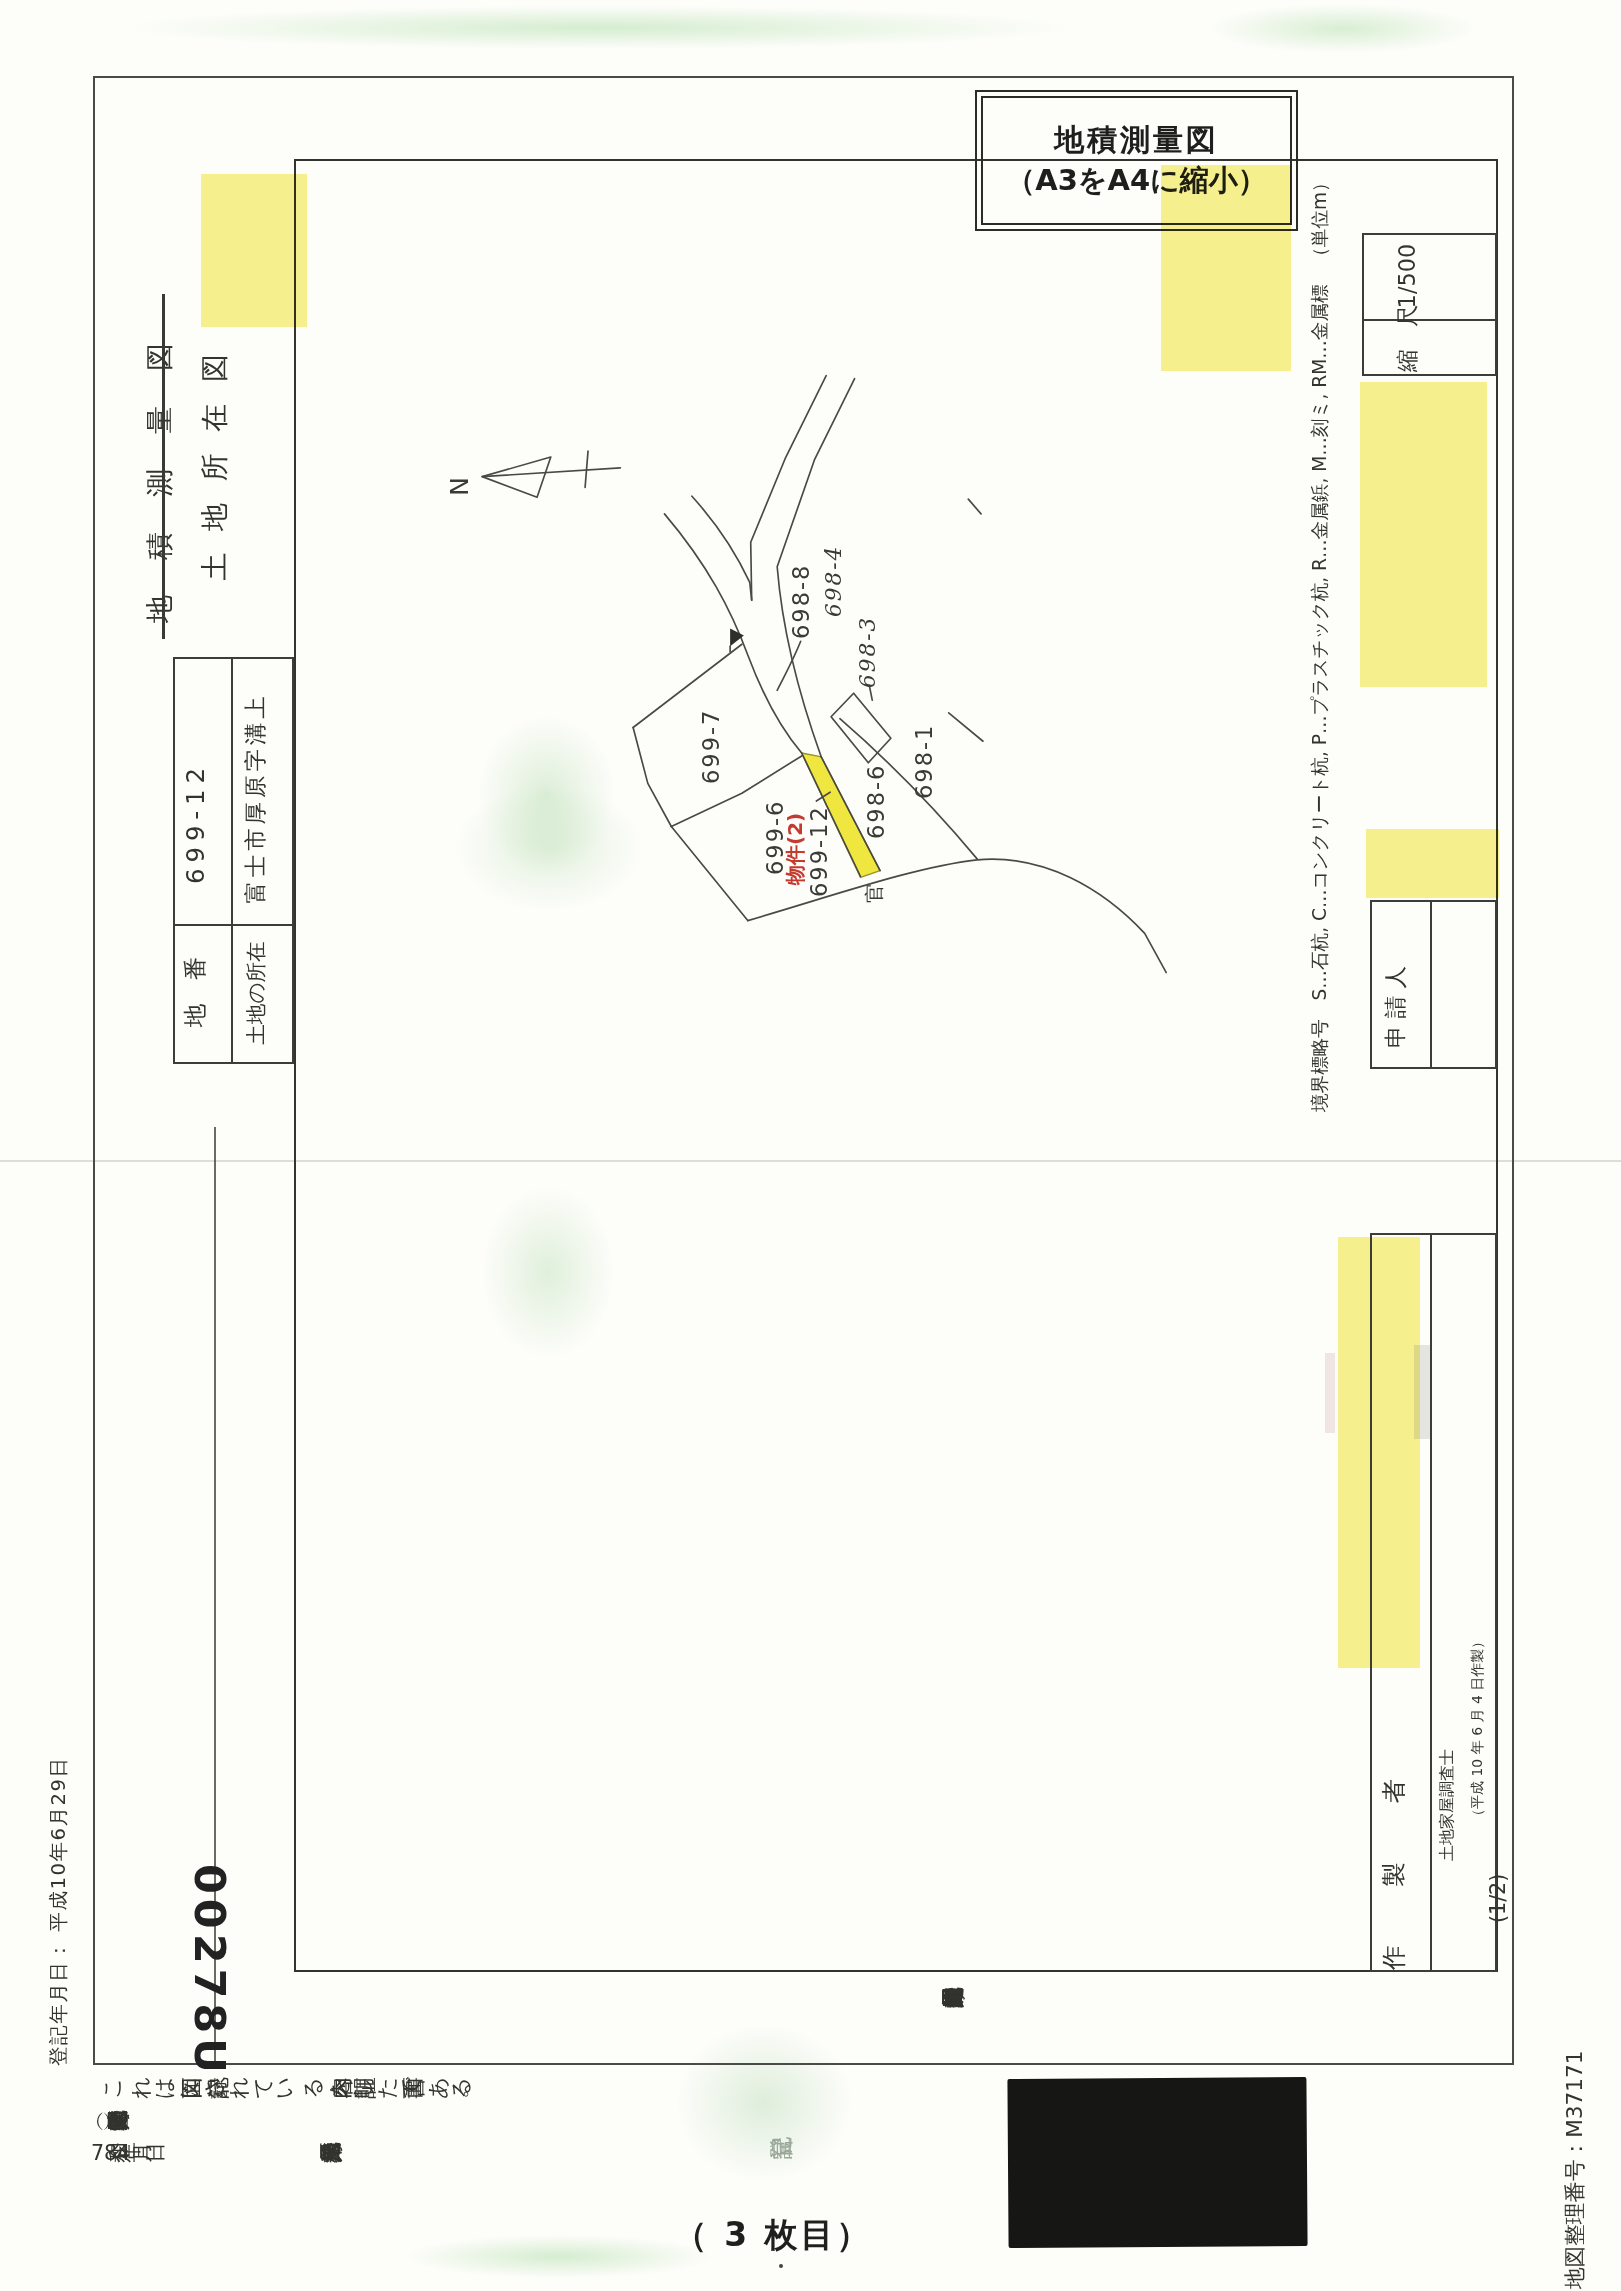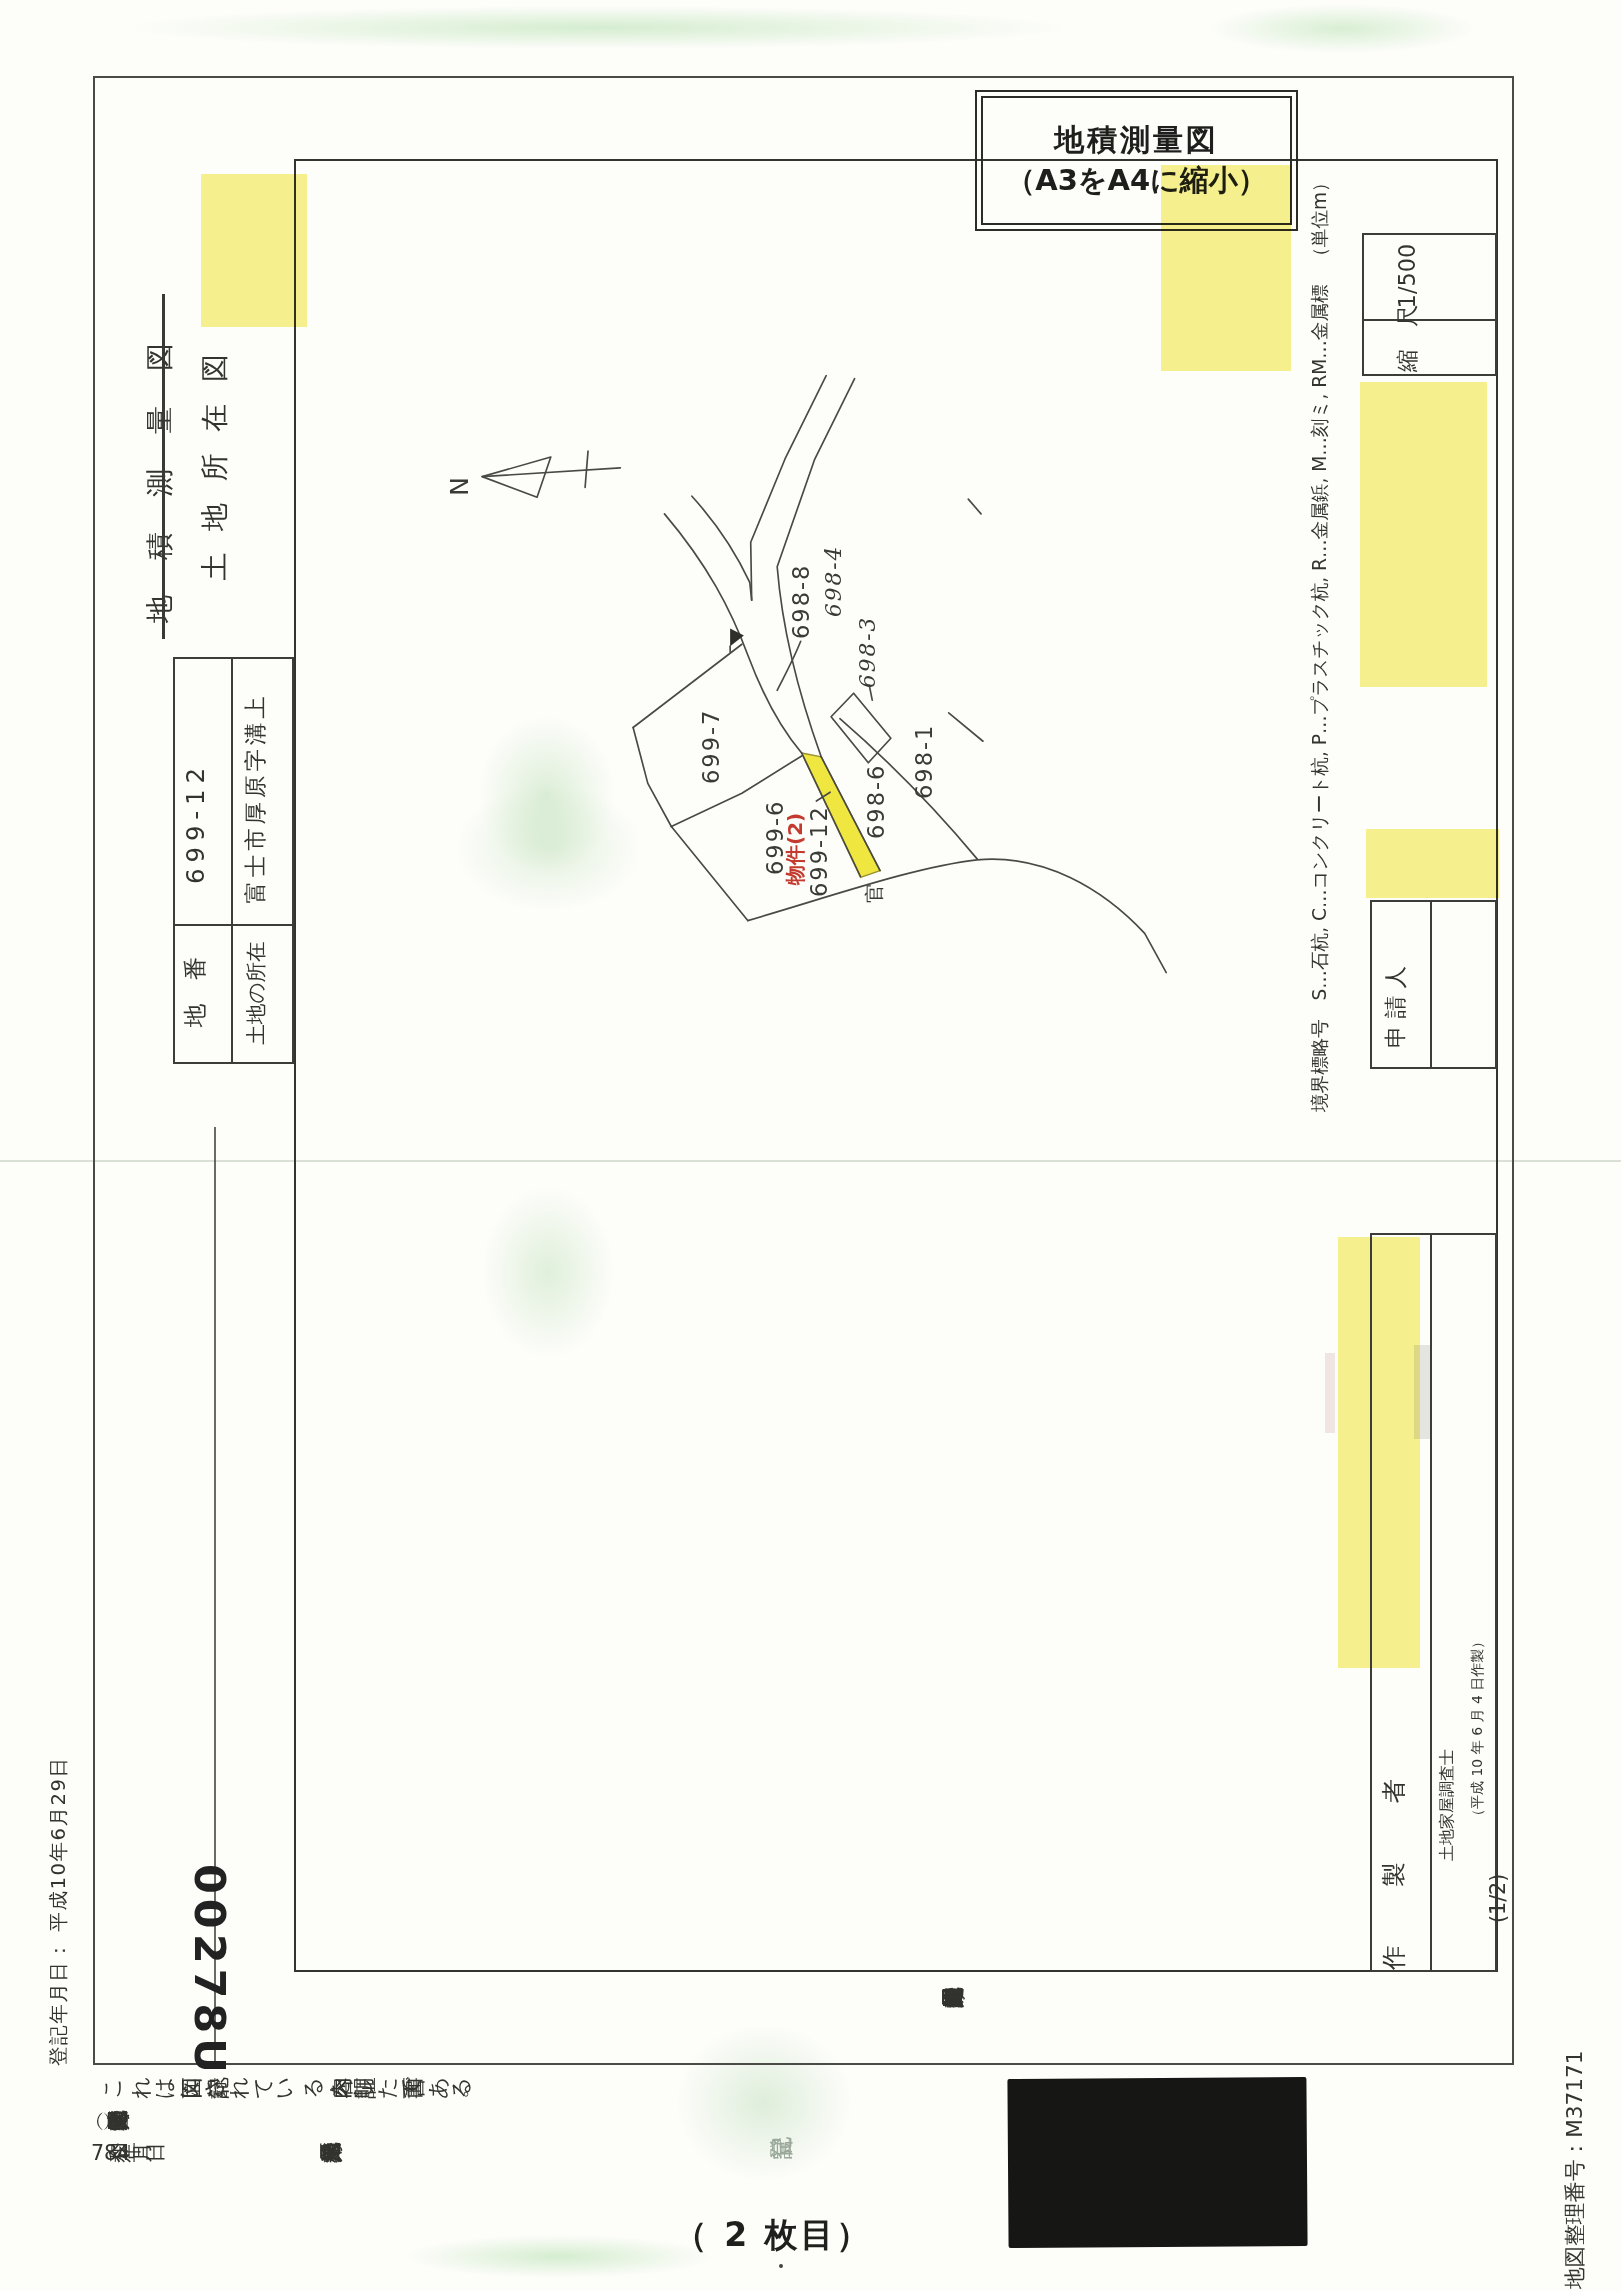--- a/index.html
+++ b/index.html
@@ -158,20 +158,20 @@
 <div class="vtx" style="left:1470px;top:1823px;width:299px;height:17.6px;font-size:14px;">（平成 10 年 6 月 4 日作製）</div>
 
 <div class="hrun" style="left:926px;top:2012px;width:24.5px;height:384px;font-size:20.6px;">静岡県土地家屋調査士会会員指定用紙</div>
 
 <div class="hrun" style="left:91px;top:2104px;width:26.5px;height:549px;font-size:21.6px;">これは図面に記録されている内容を証明した書面である。</div>
 <div class="hrun" style="left:91px;top:2136px;width:25.5px;height:333px;font-size:20.6px;">（静岡地方法務局富士支局管轄）</div>
 <div class="hrun" style="left:91px;top:2168px;width:25.5px;height:176px;font-size:20.6px;">令和7年8月4日</div>
 <div class="hrun" style="left:304px;top:2168px;width:25.5px;height:235px;font-size:20.6px;">千葉地方法務局松戸支局</div>
 <div class="hrun" style="left:751px;top:2164px;width:27.4px;height:88px;font-size:22.5px;color:#7d8f7d;opacity:.75;">登記官</div>
 
-<div class="abs" style="left:674px;top:2213px;font-size:33px;font-weight:700;letter-spacing:2.9px;color:#1f1f1d;">（ 2 枚目）</div>
+<div class="abs" style="left:674px;top:2213px;font-size:33px;font-weight:700;letter-spacing:2.9px;color:#1f1f1d;">（ 3 枚目）</div>
 <div class="abs" style="left:779px;top:2264px;width:3.9px;height:3.9px;border-radius:50%;background:#444;"></div>
 
 <div class="vtx" style="left:1564px;top:2289px;width:294px;height:27.4px;font-size:21.6px;">地図整理番号：M37171</div>
 <div class="vtx" style="left:1488px;top:1923px;width:65px;height:25.5px;font-size:20.6px;">(1/2)</div>
 
 <div class="abs" style="left:1008px;top:2078px;width:299px;height:169px;background:#161614;border-radius:2px;transform:rotate(-0.4deg);"></div>
 
 
 </body></html>

